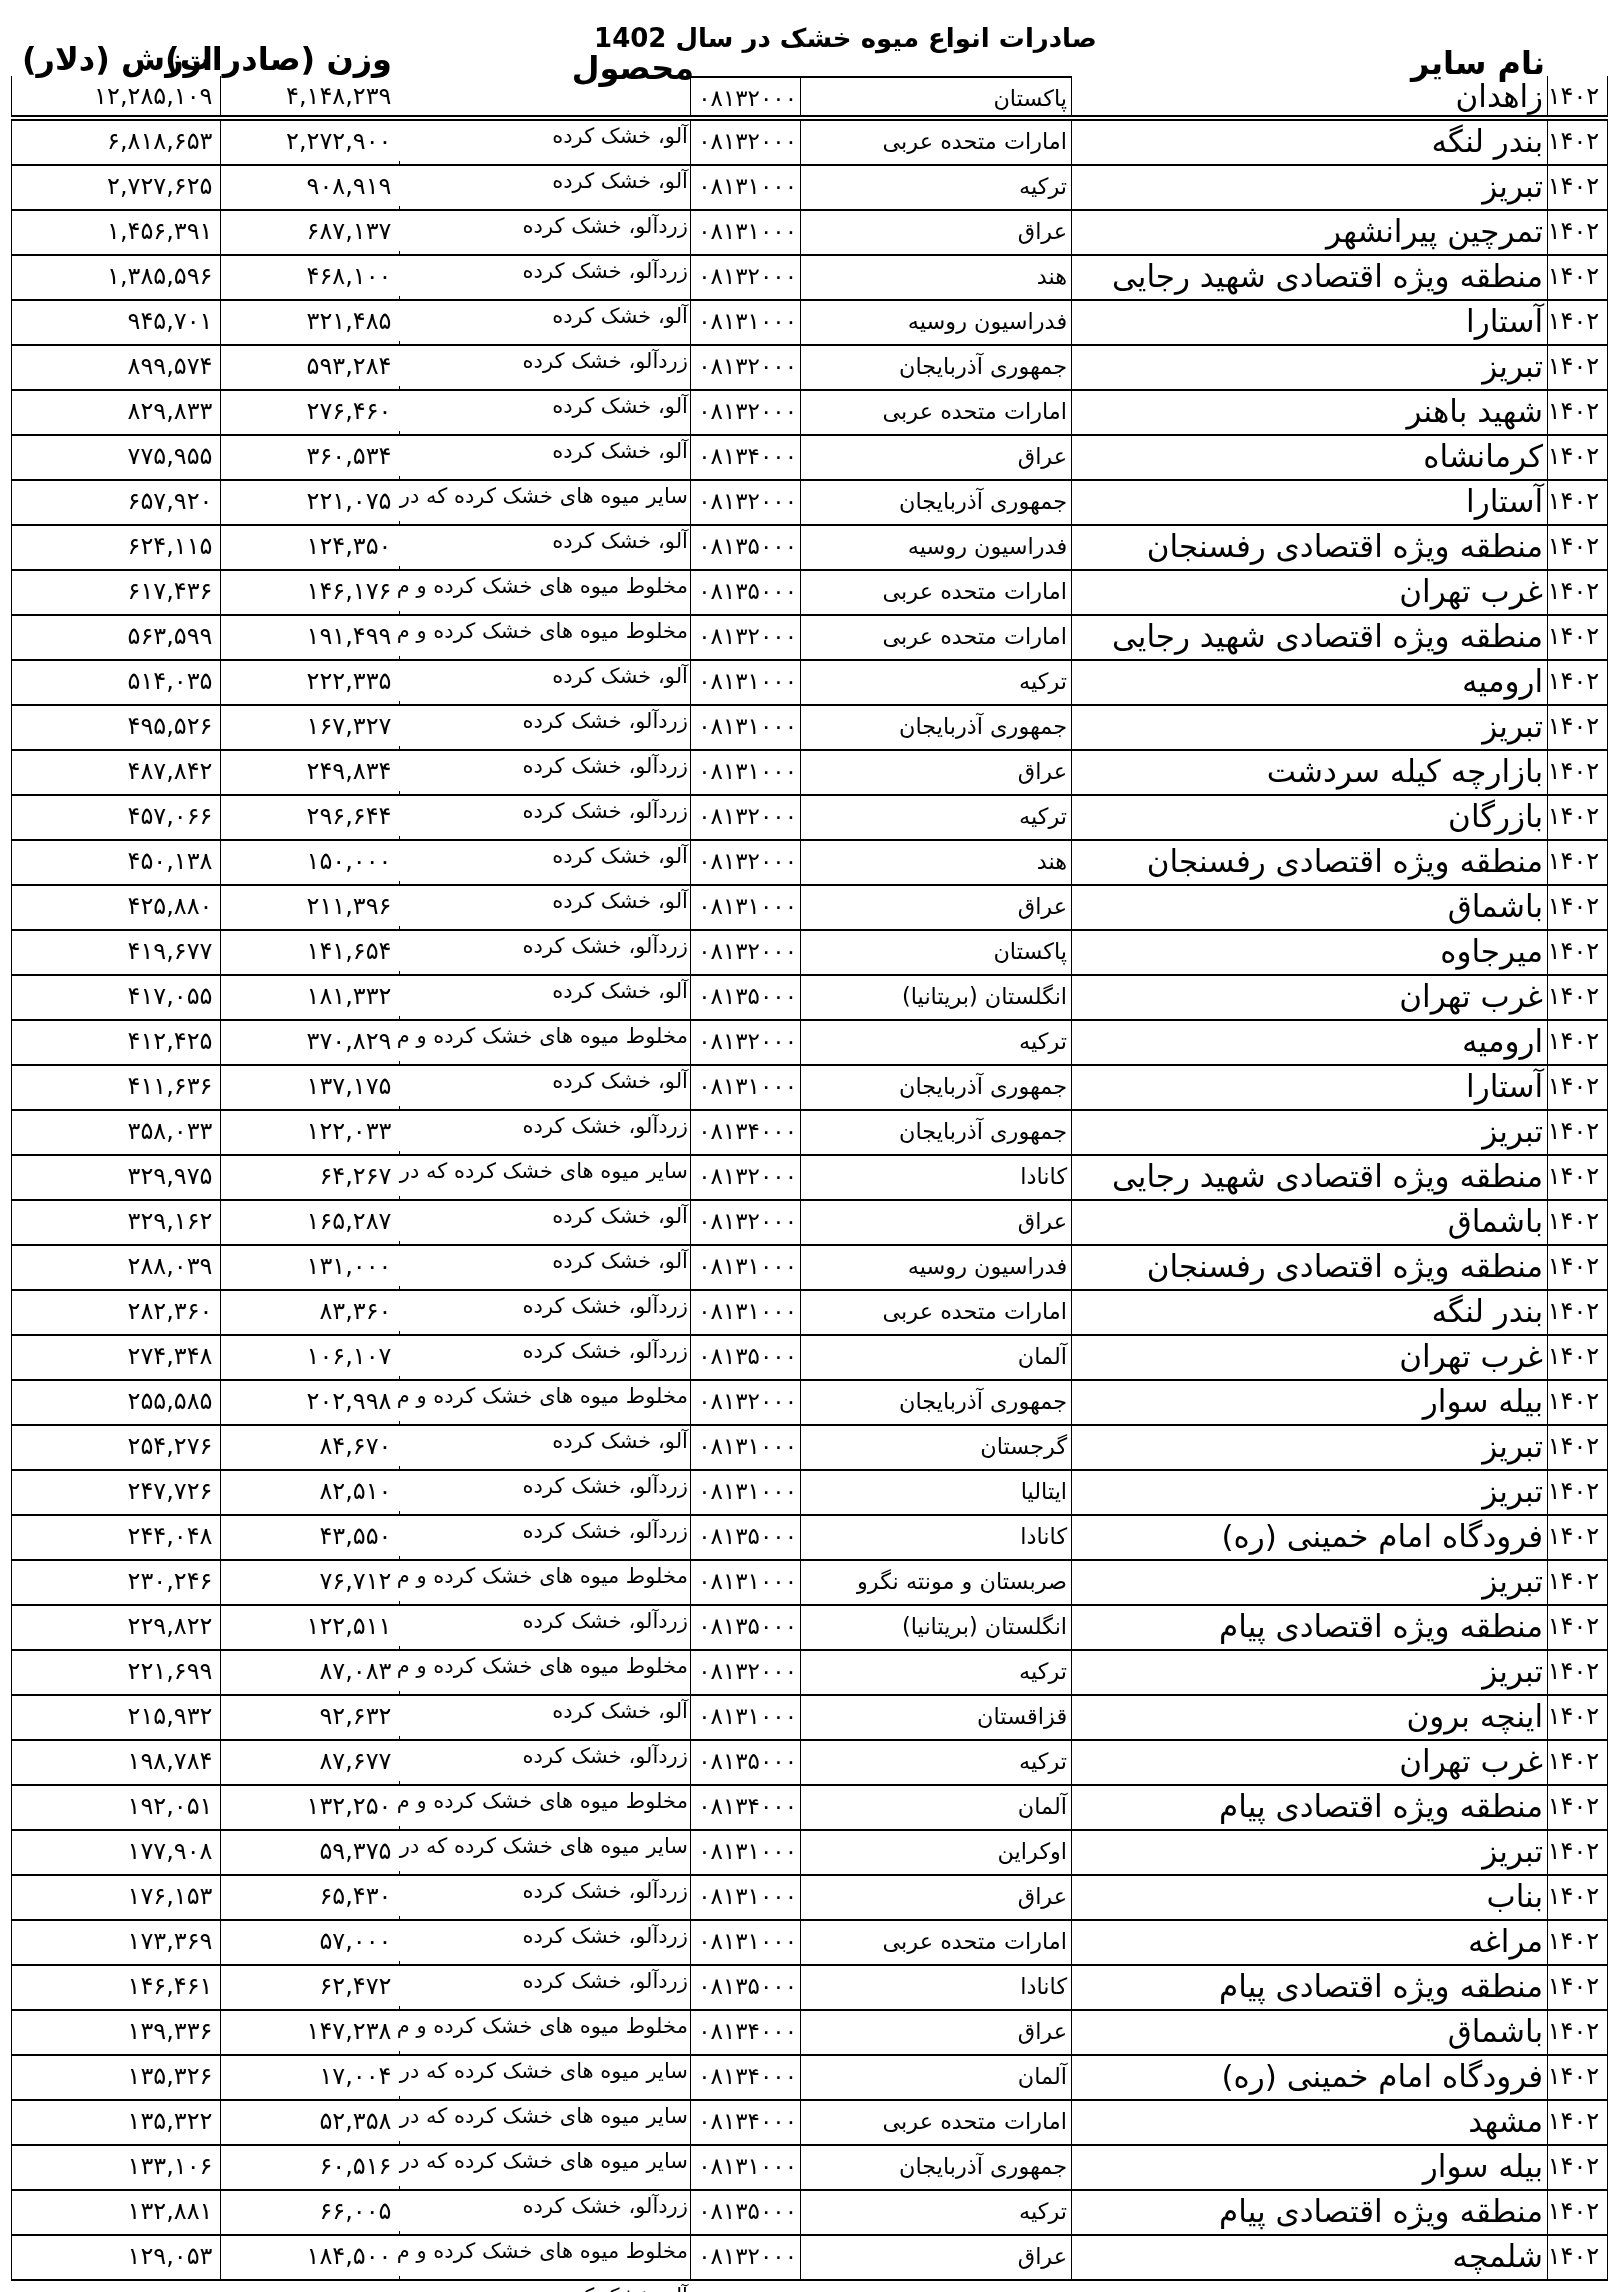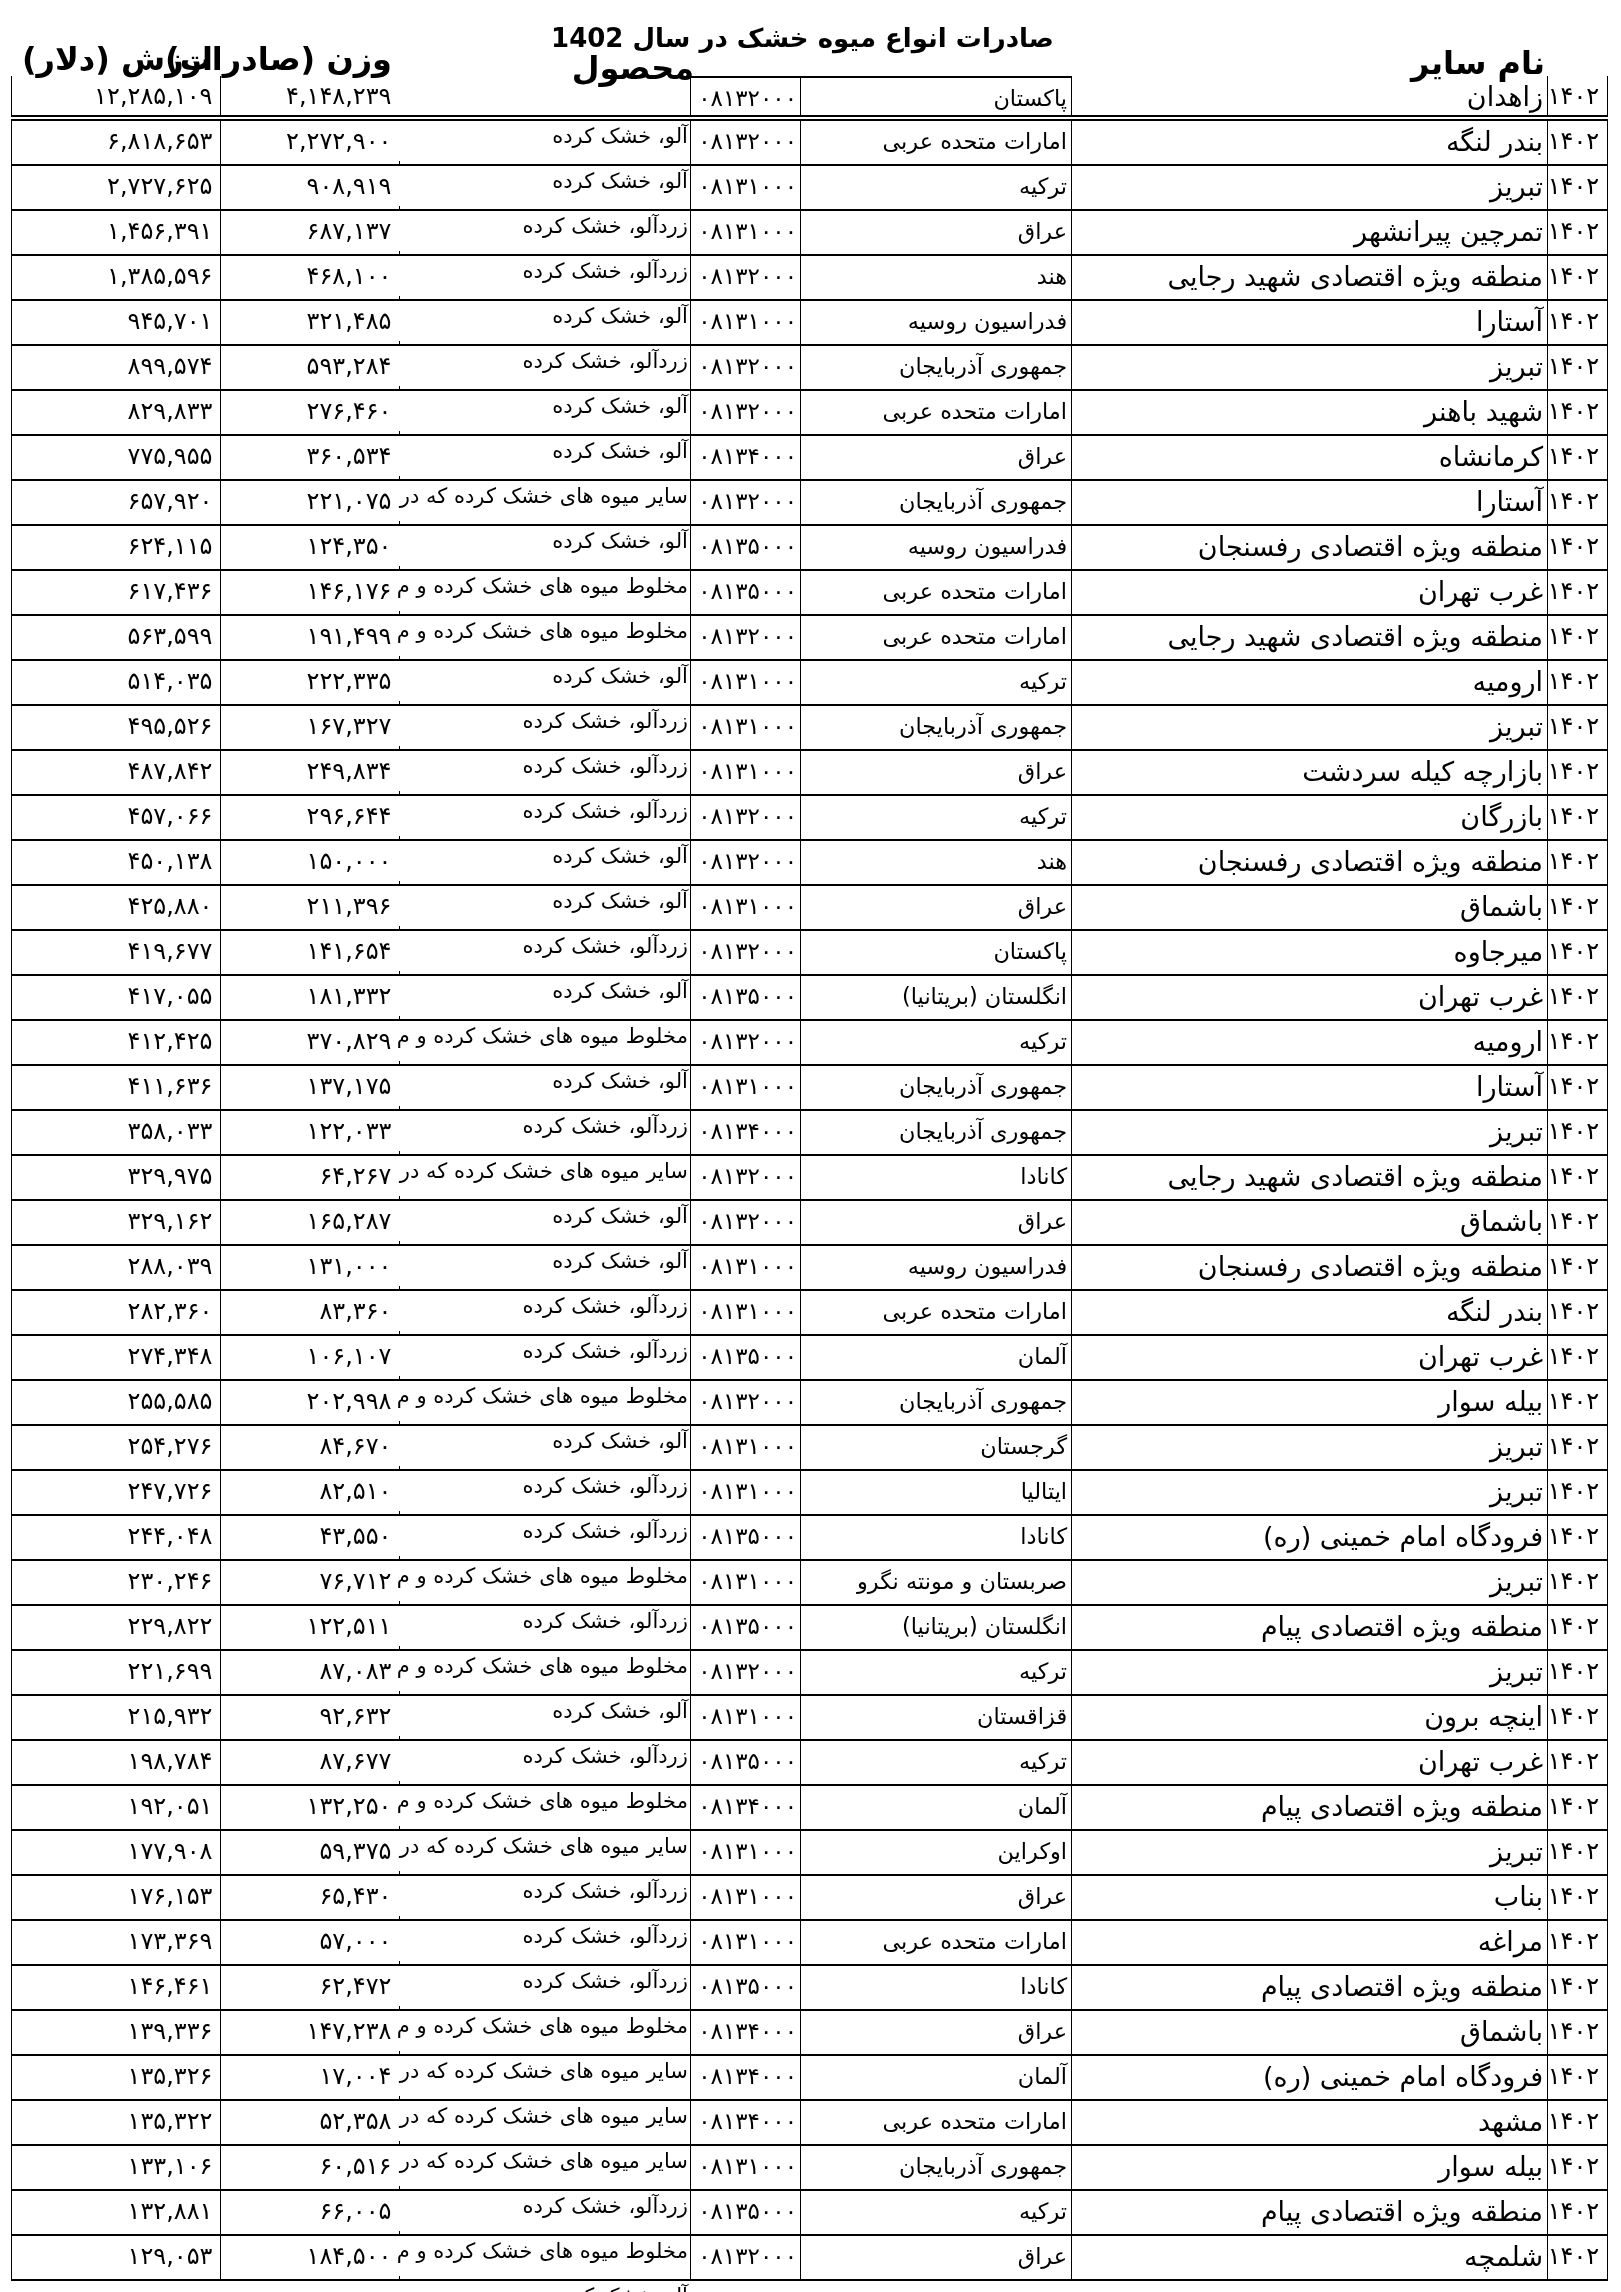--- a/index.html
+++ b/index.html
@@ -2,21 +2,21 @@
 <html lang="fa" style="font-size:14.3px"><head>
 <meta charset="utf-8">
 <style>
   html,body{margin:0;padding:0;}
   body{
     width:1621px;height:2293px;background:#ffffff;position:relative;overflow:hidden;
     font-family:"DejaVu Sans", sans-serif;color:#000;
   }
   .abs{position:absolute;}
   .title{
-    top:23px;right:567px;font-size:26px;font-weight:bold;direction:rtl;white-space:nowrap;
+    top:23px;right:524px;font-size:26px;font-weight:bold;direction:rtl;white-space:nowrap;
   }
   .colhead{
     font-size:32px;font-weight:bold;direction:rtl;white-space:nowrap;line-height:36px;
   }
   .h-customs{top:45px;right:76px;}
   .h-product{top:50px;right:927px;margin-left:44px;}
   .h-weight{top:41px;right:1229px;}
   .h-value{top:41px;right:1408px;}
 
   .tbl{
@@ -30,21 +30,21 @@
   .cell{
     box-sizing:border-box;border-left:1.8px solid #000;line-height:41px;
     overflow:visible;white-space:nowrap;font-size:23px;
   }
   .row.first .c-code, .row.first .c-country{border-top:2.7px solid #000;}
   .c-value  {width:209px;direction:ltr;text-align:right;padding-right:7.2px;font-size:24px;}
   .c-weight {width:179px;direction:ltr;text-align:right;padding-right:7.2px;font-size:24px;}
   .c-product{width:291px;direction:rtl;text-align:right;padding-right:1.8px;font-size:21px;margin-top:40px;}
   .c-code   {width:110px;direction:ltr;text-align:right;padding-right:2.7px;font-size:23px;}
   .c-country{width:271px;direction:rtl;text-align:right;padding-right:3.6px;font-size:22.4px;}
-  .c-customs{width:476px;direction:rtl;padding-right:3.6px;font-size:27px;}
+  .c-customs{width:476px;direction:rtl;padding-right:3.6px;font-size:31px;}
   .c-year   {width:61px;border-right:1.8px solid #000;text-align:left;direction:ltr;font-size:24px;}
 </style>
 </head>
 <body>
 
 <div>
 
   <div class="abs title">صادرات انواع میوه خشک در سال 1402</div>
 
   <div class="abs colhead h-customs">نام سایر</div>

